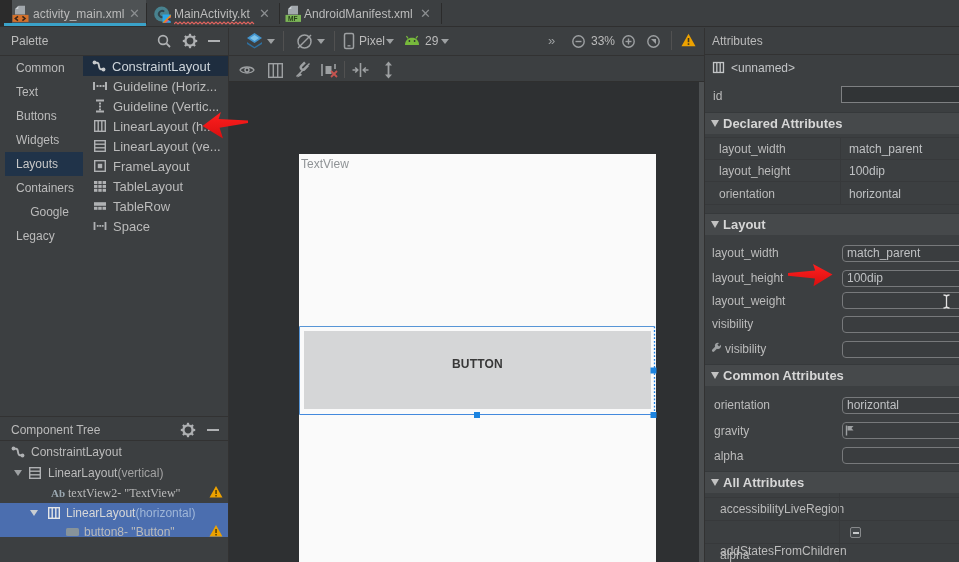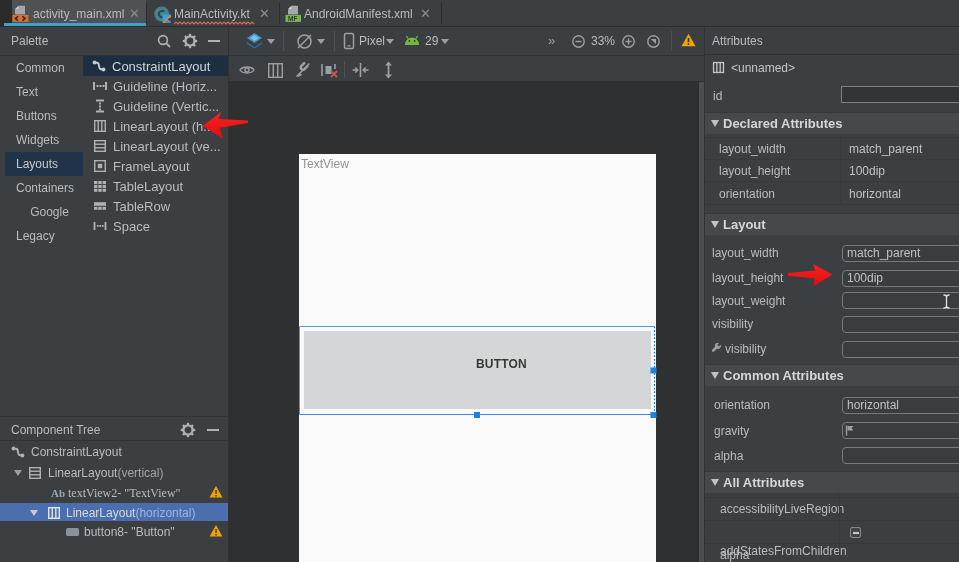--- a/index.html
+++ b/index.html
@@ -239,21 +239,21 @@
     </div>
     <div class="abs ctitem" style="top:483px;font-family:Liberation Serif, serif;">
       <span class="abs" style="left:51px;top:4px;color:#9aa7b0;font-weight:bold;font-size:11px;">Ab</span>
       <span class="abs" style="left:68px;top:3px;">textView2- "TextView"</span>
       <svg class="abs warn" style="left:209px;top:2px" width="14" height="14" viewBox="0 0 14 14">
           <path d="M7 1 L13.5 12.5 L0.5 12.5 Z" fill="#eda200"></path>
           <rect x="6.3" y="5" width="1.5" height="4" fill="#533c00"></rect>
           <rect x="6.3" y="10" width="1.5" height="1.5" fill="#533c00"></rect>
         </svg>
     </div>
-    <div class="abs ctitem ctsel" style="top:503px;height:18px;">
+    <div class="abs ctitem ctsel" style="top:503px;height:34px;">
       <div class="abs" style="left:30px;top:7px;width:0;height:0;border-left:4.5px solid transparent;border-right:4.5px solid transparent;border-top:6px solid #c8cdd2;"></div>
       <svg class="abs" style="left:46px;top:2px" width="16" height="16" viewBox="0 0 16 16">
           <rect x="2.7" y="2.7" width="10.6" height="10.6" fill="none" stroke="#e4e6e8" stroke-width="1.4"></rect>
           <line x1="6.2" y1="3" x2="6.2" y2="13" stroke="#e4e6e8" stroke-width="1.4"></line>
           <line x1="9.8" y1="3" x2="9.8" y2="13" stroke="#e4e6e8" stroke-width="1.4"></line>
         </svg>
       <span class="abs" style="left:66px;top:3px;">LinearLayout<span style="color:#9fb6d8;">(horizontal)</span></span>
     </div>
     <div class="abs ctitem" style="top:522px;">
       <svg class="abs" style="left:65px;top:3px" width="16" height="14" viewBox="0 0 16 14">
@@ -363,21 +363,21 @@
     </svg>
   </div>
   <div id="canvas">
     <div class="abs canvas"></div>
     <div class="abs vborder-l"></div>
     <div class="abs vborder-r"></div>
     <div class="abs" style="left:699px;top:82px;width:5px;height:480px;background:#4c4f51;"></div>
     <div class="abs" style="left:299px;top:154px;width:357px;height:408px;background:#fafafa;"></div>
     <div class="abs" style="left:301px;top:157px;color:#8f9396;font-size:12px;">TextView</div>
     <div class="abs" style="left:304px;top:331px;width:347px;height:78px;background:#d5d6d7;"></div>
-    <div class="abs" style="left:304px;top:331px;width:347px;height:66px;display:flex;align-items:center;justify-content:center;color:#383838;font-weight:bold;font-size:12px;letter-spacing:0.2px;margin-left:24px;">BUTTON</div>
+    <div class="abs" style="left:304px;top:331px;width:347px;height:66px;display:flex;align-items:center;justify-content:center;color:#383838;font-weight:bold;font-size:12px;letter-spacing:0.2px;">BUTTON</div>
     <svg class="abs" style="left:295px;top:322px" width="366" height="100" viewBox="0 0 366 100">
       <line x1="4.5" y1="4.5" x2="359.5" y2="4.5" stroke="#5795d6" stroke-width="1"></line>
       <line x1="4.5" y1="4.5" x2="4.5" y2="92.5" stroke="#5795d6" stroke-width="1"></line>
       <line x1="4.5" y1="92.5" x2="359.5" y2="92.5" stroke="#4389dd" stroke-width="1.2"></line>
       <line x1="359.5" y1="4.5" x2="359.5" y2="92.5" stroke="#1f7fe0" stroke-width="1.3" stroke-dasharray="1.8,1.8"></line>
       <g fill="#1c84e0">
         <rect x="355.5" y="45.5" width="6" height="6"></rect>
         <rect x="179" y="90" width="6" height="6"></rect>
         <rect x="355.5" y="90" width="6" height="6"></rect>
       </g>

